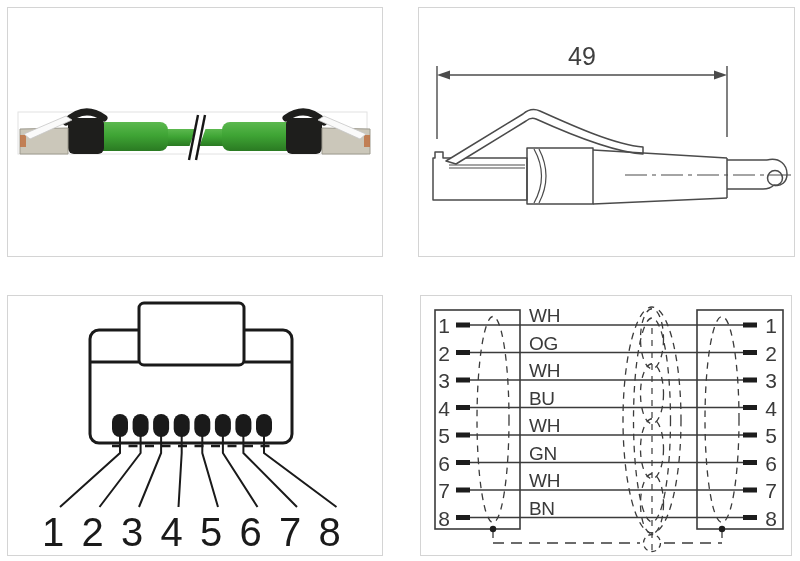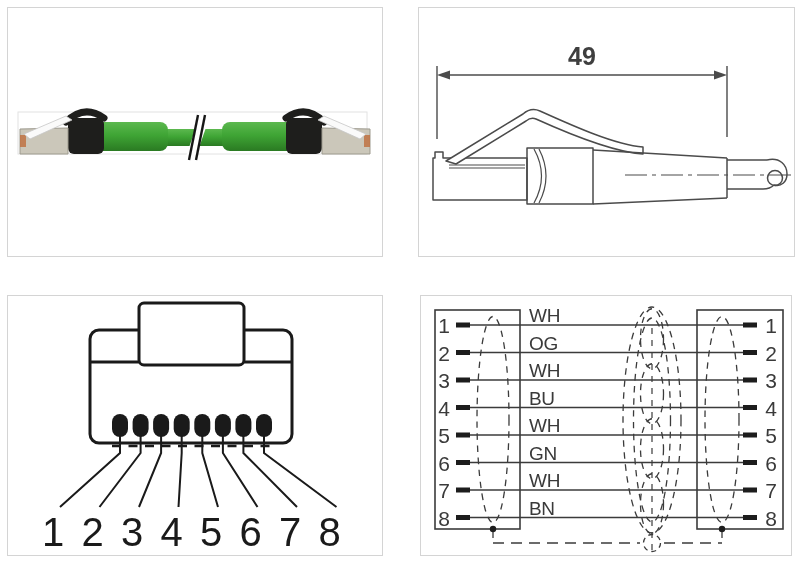--- a/index.html
+++ b/index.html
@@ -49,21 +49,21 @@
         <polygon points="16,126 58,108 64,112 22,131" fill="#fafafa" stroke="#c6c6c6" stroke-width="0.8"></polygon>
         <polygon points="358,126 316,108 310,112 352,131" fill="#fafafa" stroke="#c6c6c6" stroke-width="0.8"></polygon>
 
         <polygon points="176,154 193,105 203,105 186,154" fill="#ffffff"></polygon>
         <path d="M181,152 L190,107" stroke="#161616" stroke-width="2.4" fill="none"></path>
         <path d="M188,152 L197,107" stroke="#161616" stroke-width="2.4" fill="none"></path>
       </g>
     </svg>
   </div>
 
-  <div class="panel" style="left:418px;top:7px;width:375px;height:248px;font-weight:bold;">
+  <div class="panel" style="left:418px;top:7px;width:375px;height:248px;">
     <svg width="375" height="248" viewBox="0 0 375 248">
       <g stroke="#4b4b4b" stroke-width="1.4" fill="none">
 
         <path d="M18,58 V131"></path>
         <path d="M308,58 V129"></path>
 
         <path d="M29,67 H297"></path>
         <polygon points="18,67 31,62.5 31,71.5" fill="#4b4b4b" stroke="none"></polygon>
         <polygon points="308,67 295,62.5 295,71.5" fill="#4b4b4b" stroke="none"></polygon>
       </g>

